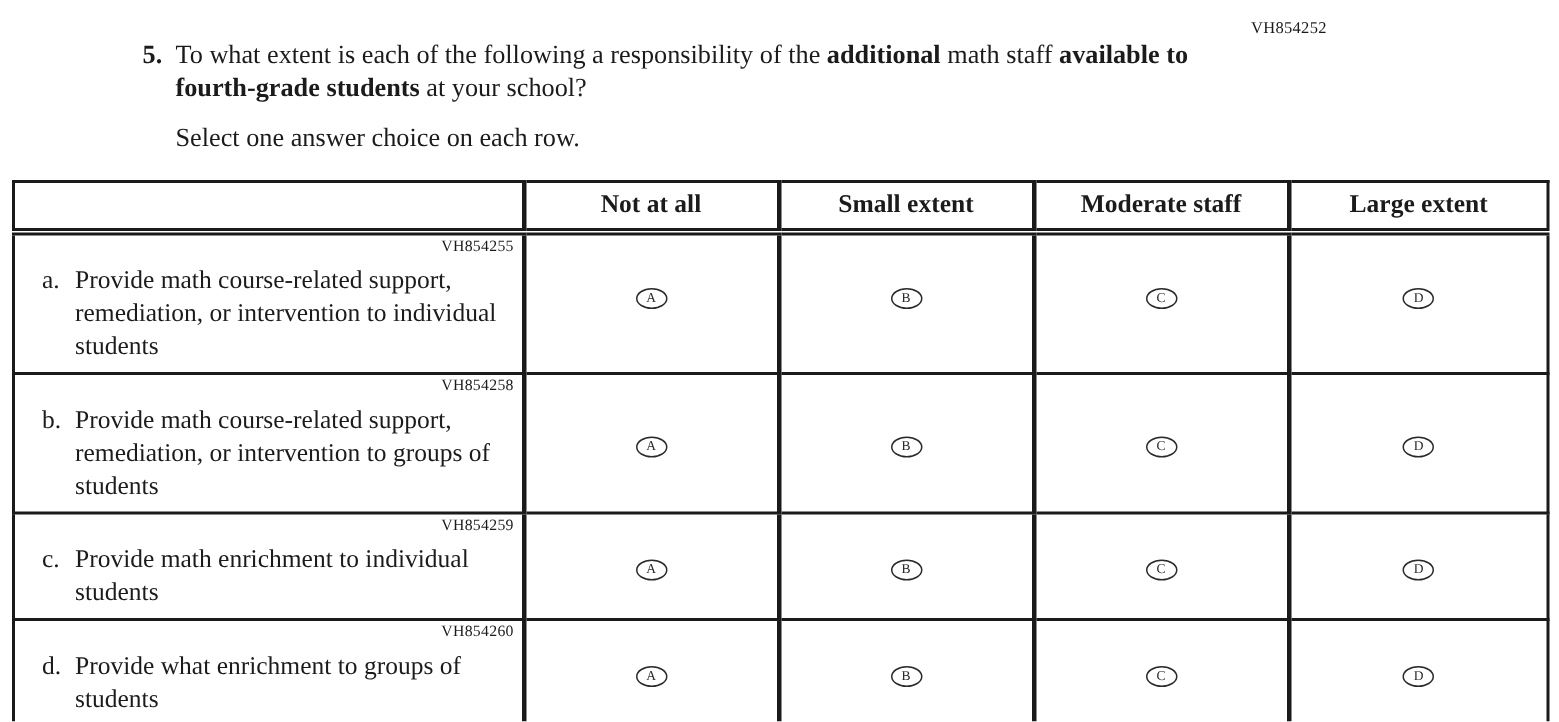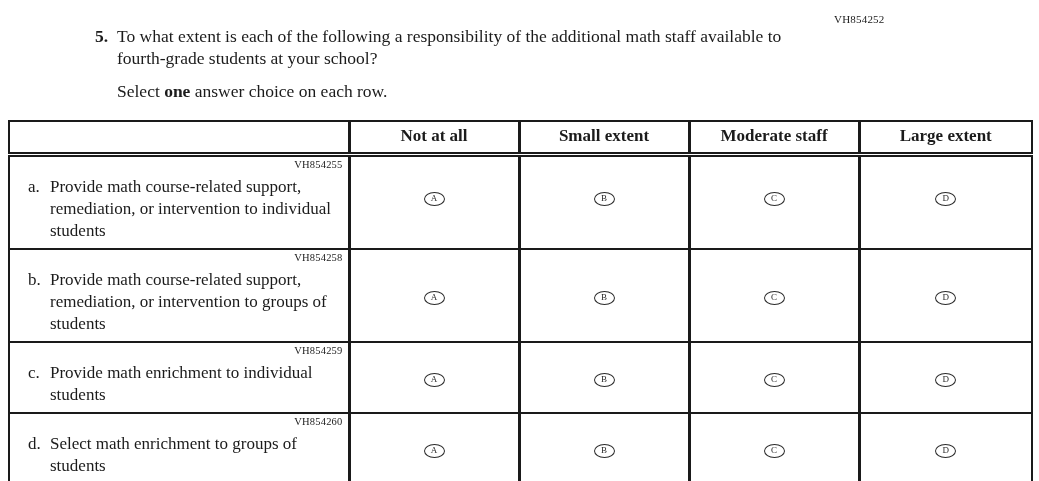--- a/index.html
+++ b/index.html
@@ -28,23 +28,23 @@
   .question-block {
     position: absolute;
     left: 95px;
     top: 25px;
     width: 720px;
     font-size: 17.5px;
     line-height: 22px;
   }
   .q-row { display: flex; }
   .q-num { font-weight: bold; width: 22px; flex: 0 0 22px; }
-  .q-text b { font-weight: normal; }
+  .q-text b { font-weight: bold; }
   .select-line { margin-top: 11px; }
-  .select-line b { font-weight: bold; text-align: center; }
+  .select-line b { font-weight: normal; text-align: center; }
 
   
   table.grid {
     position: absolute;
     left: 8px;
     top: 120px;
     width: 1023px;
     border-collapse: collapse;
     table-layout: fixed;
     background: #ffffff;
@@ -181,21 +181,21 @@
         <td class="opt-cell"><span class="bubble">A</span></td>
         <td class="opt-cell"><span class="bubble">B</span></td>
         <td class="opt-cell"><span class="bubble">C</span></td>
         <td class="opt-cell"><span class="bubble">D</span></td>
       </tr>
       <tr class="row-d">
         <td class="label-cell">
           <span class="row-code">VH854260</span>
           <div class="label-wrap">
             <span class="row-letter">d.</span>
-            <span class="row-text">Select math enrichment to groups of students</span>
+            <span class="row-text">Provide what enrichment to groups of students</span>
           </div>
         </td>
         <td class="opt-cell"><span class="bubble">A</span></td>
         <td class="opt-cell"><span class="bubble">B</span></td>
         <td class="opt-cell"><span class="bubble">C</span></td>
         <td class="opt-cell"><span class="bubble">D</span></td>
       </tr>
     </tbody>
   </table>
 

